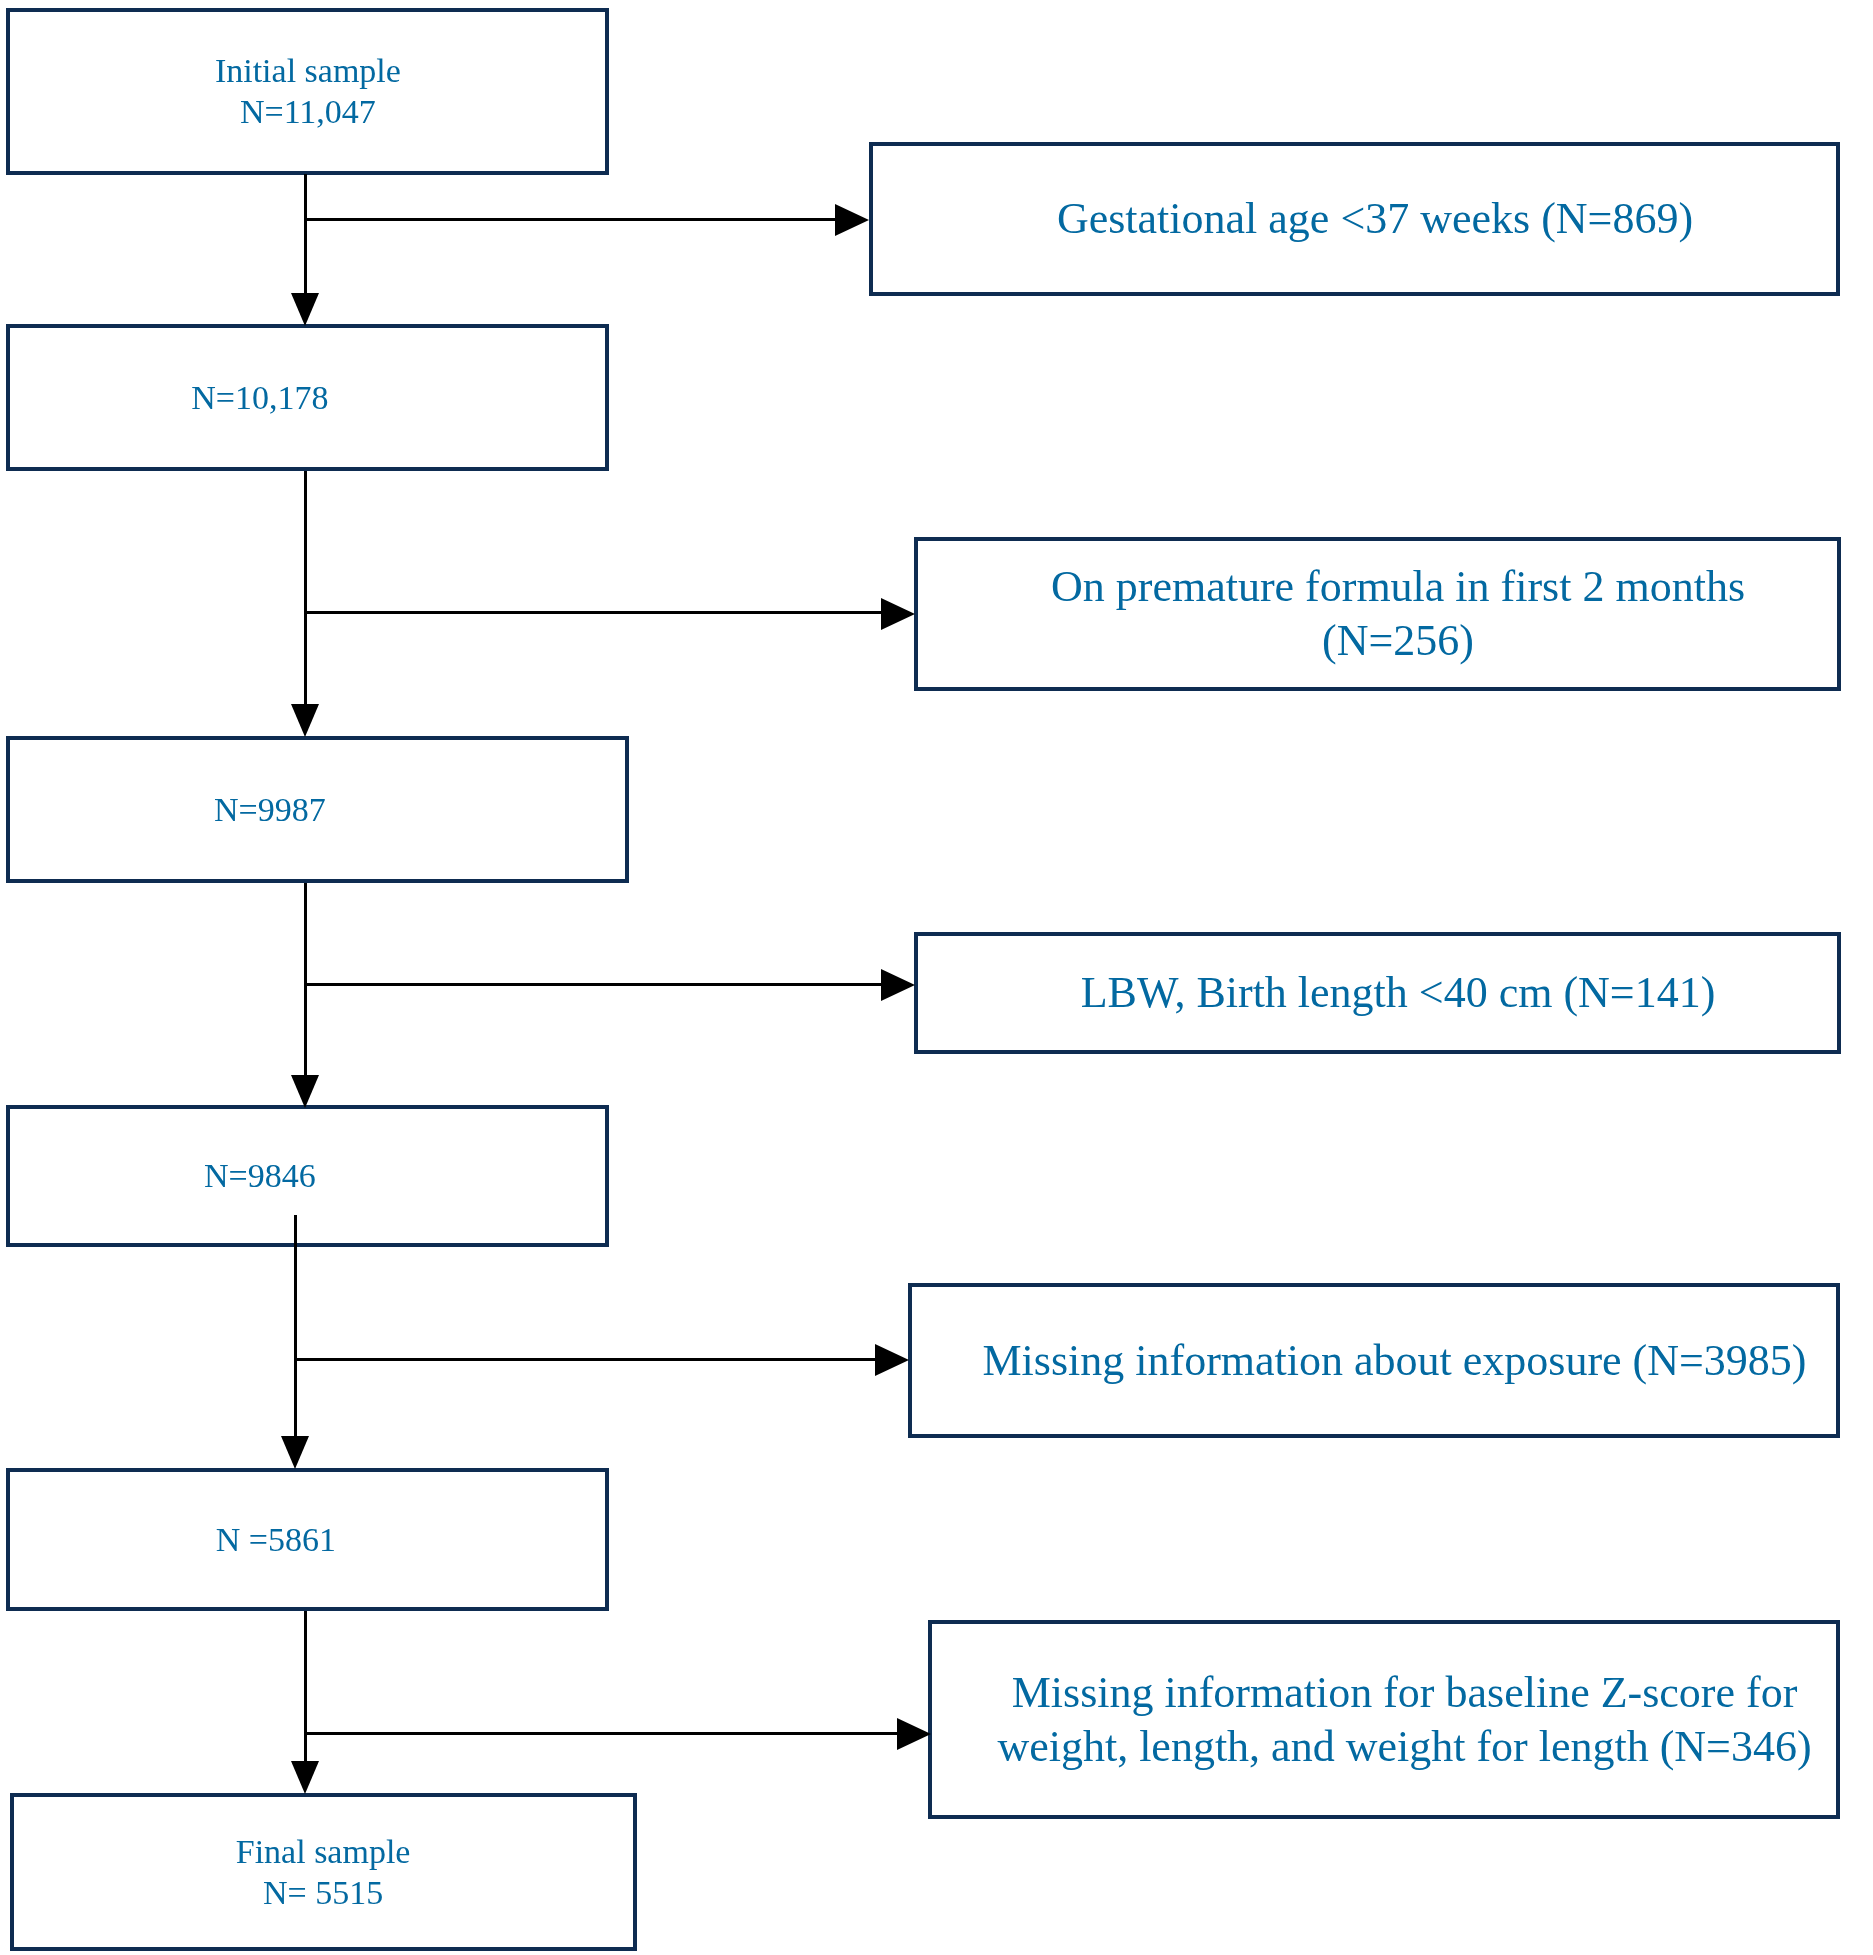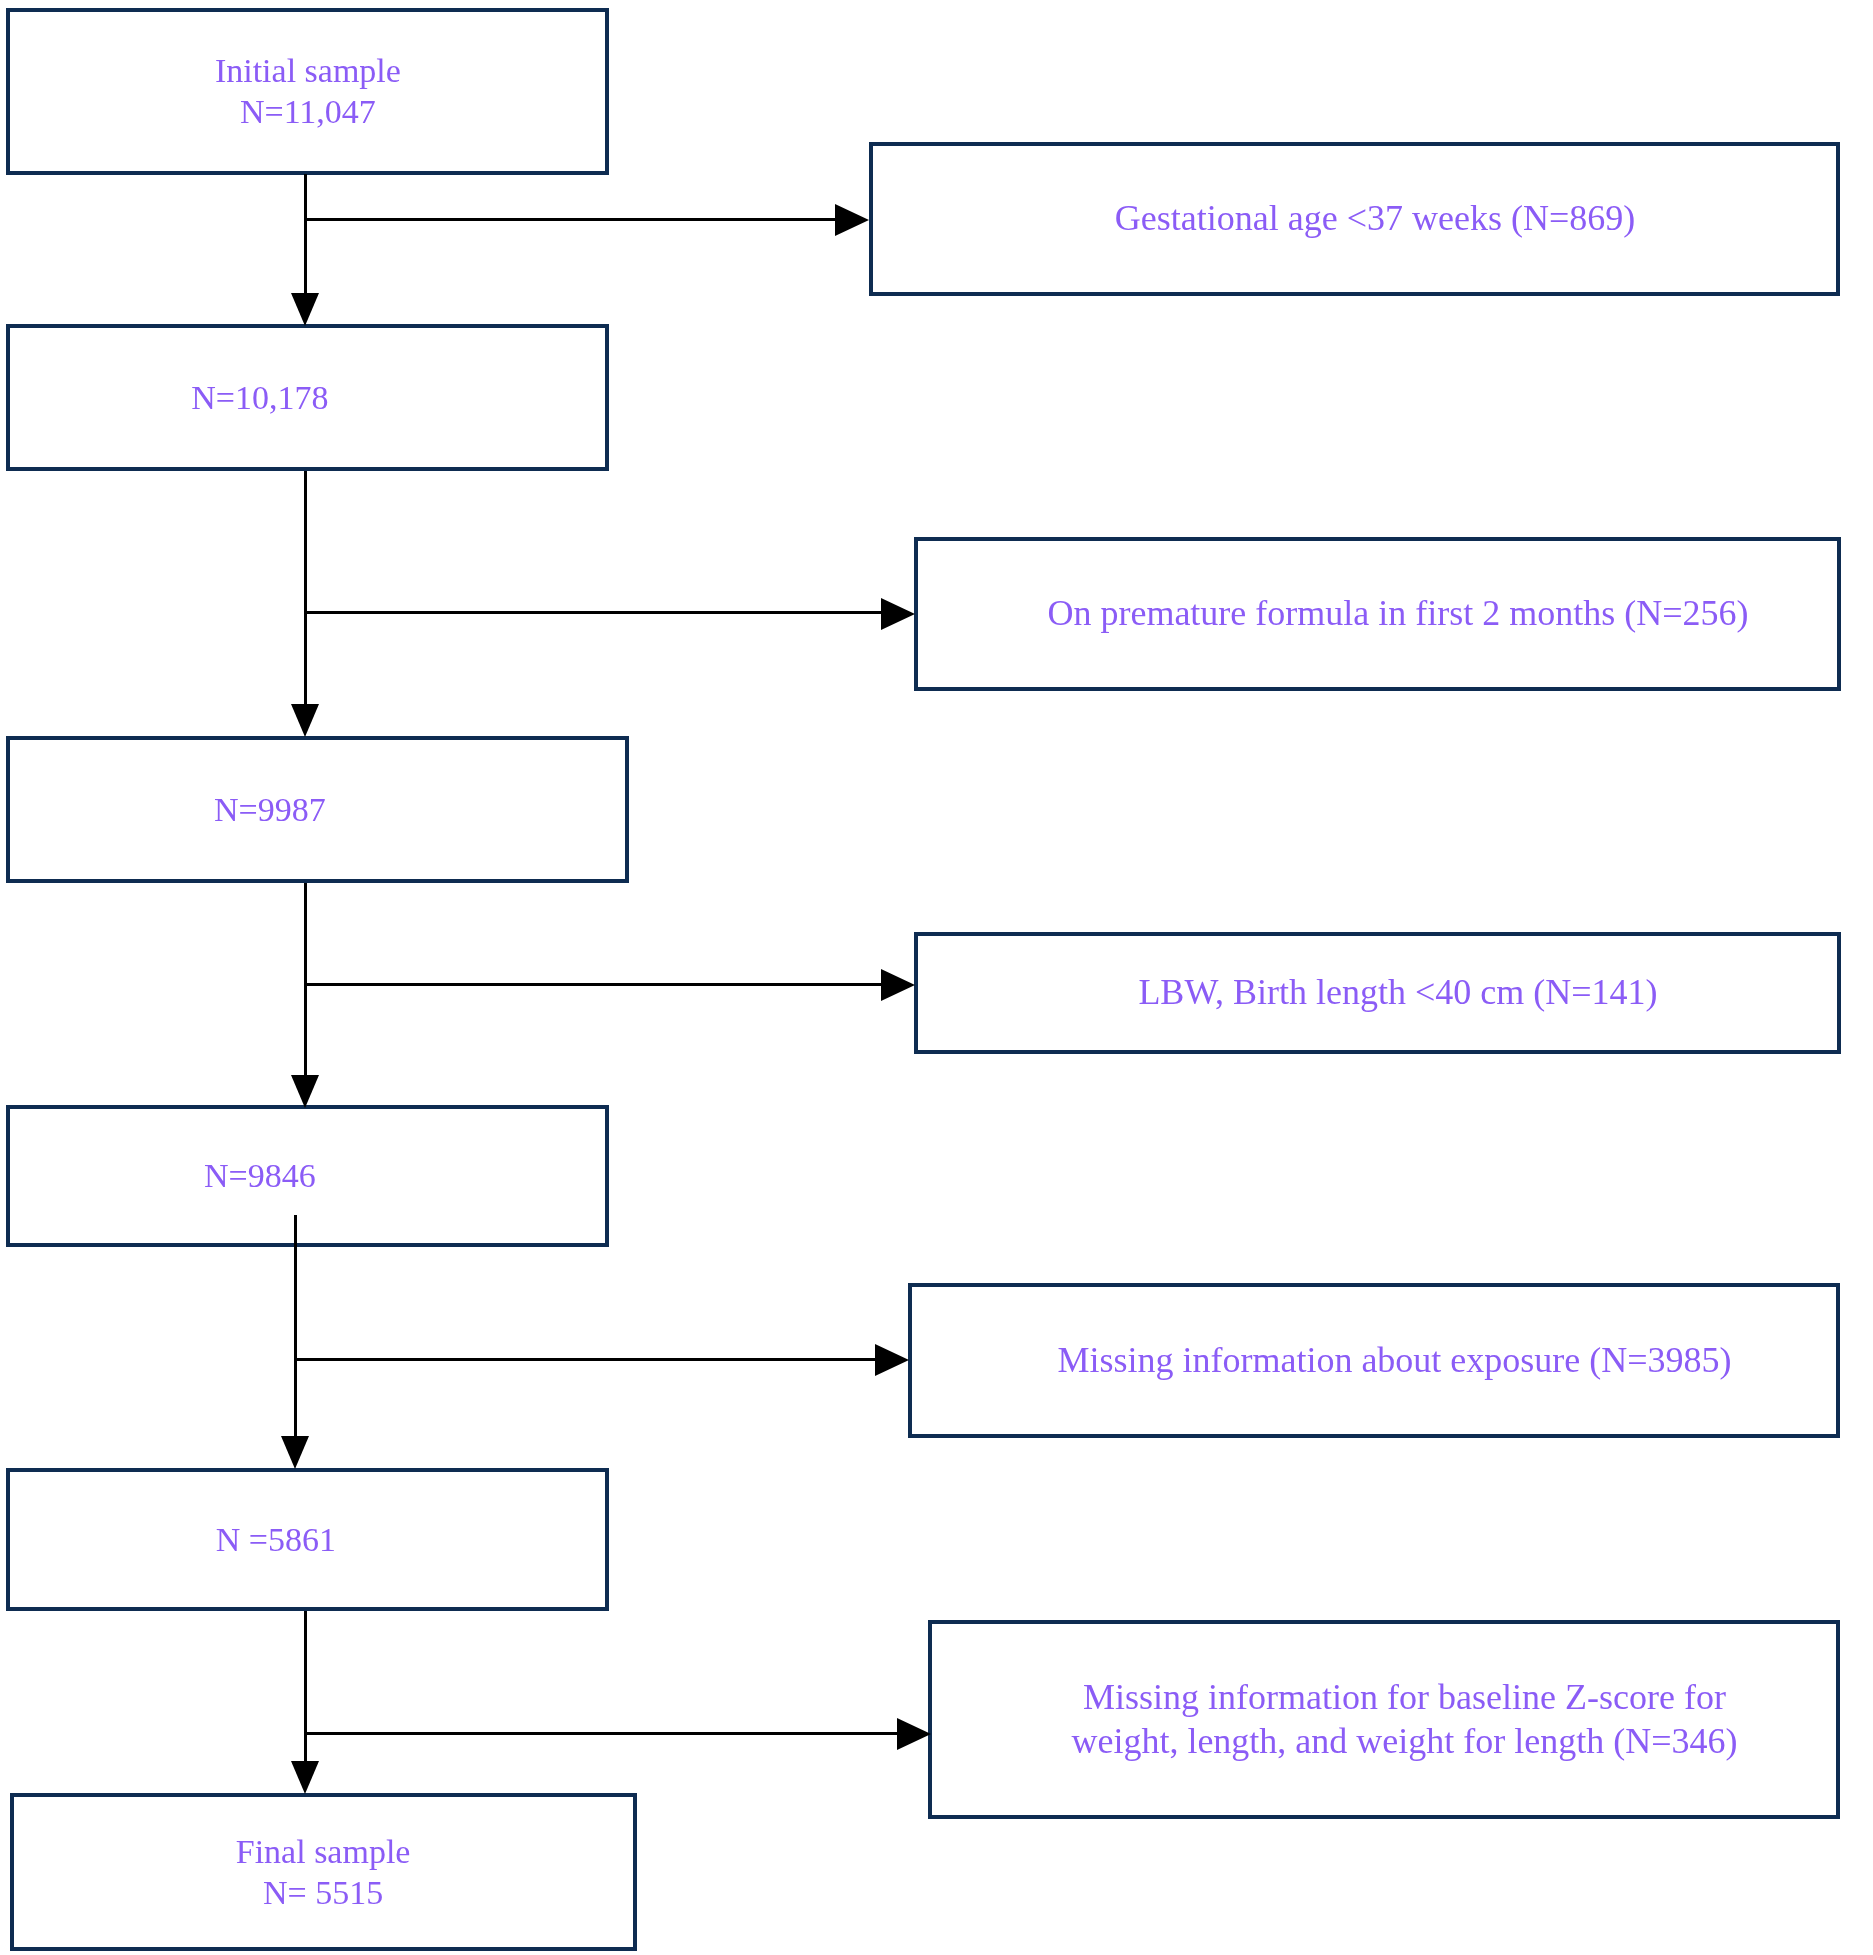--- a/index.html
+++ b/index.html
@@ -14,27 +14,27 @@
   }
   .node{
     position:absolute;
     box-sizing:border-box;
     background:#ffffff;
     border:4.8px solid #0e2c51;
     display:flex;
     align-items:center;
     justify-content:center;
     text-align:center;
-    color:#8b5cf6;
+    color:#0369a1;
     line-height:1.22;
     font-size:34px;
     white-space:pre-line;
   }
   .node.left   { font-size:34px; }
-  .node.right  { font-size:36px;padding-left:41px; }
+  .node.right  { font-size:44px;padding-left:41px; }
   .node .txt{
     display:block;
     width:100%;
     padding:0 13px;
     box-sizing:border-box;
   }
   
   .shift-left .txt{ transform:translateX(-48px); }
   .shift-left-sm .txt{ transform:translateX(-32px); }
 

